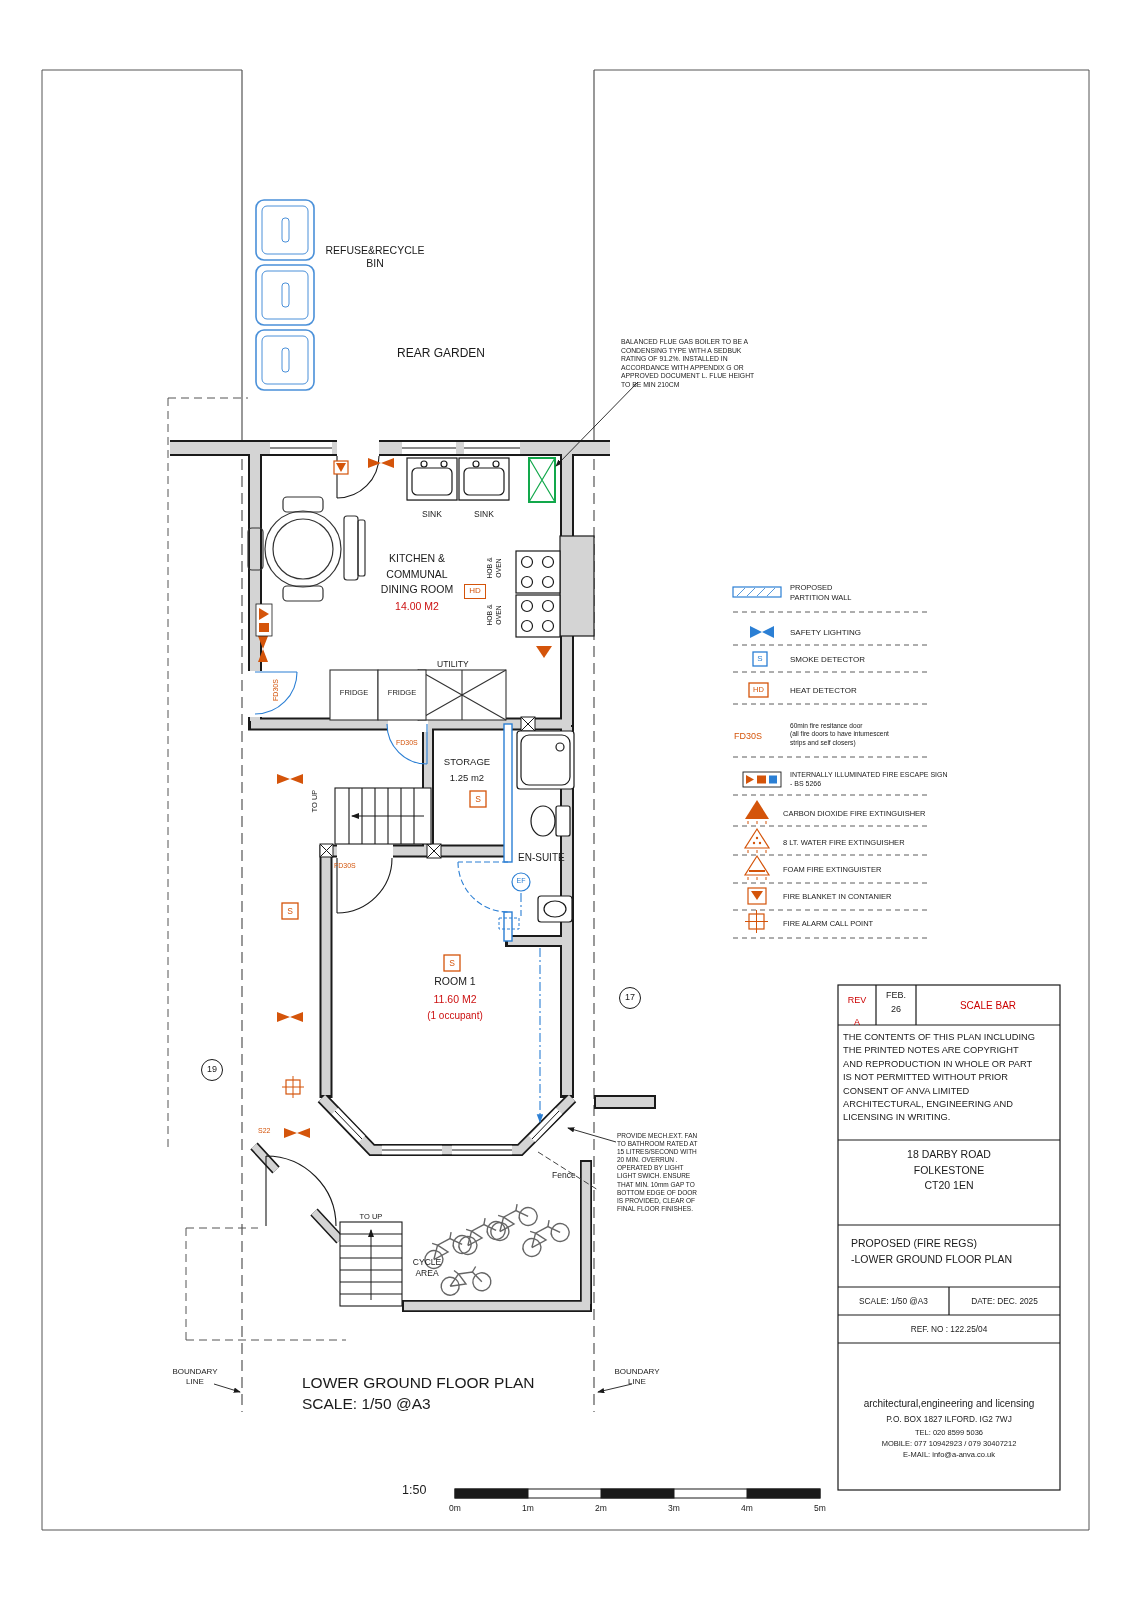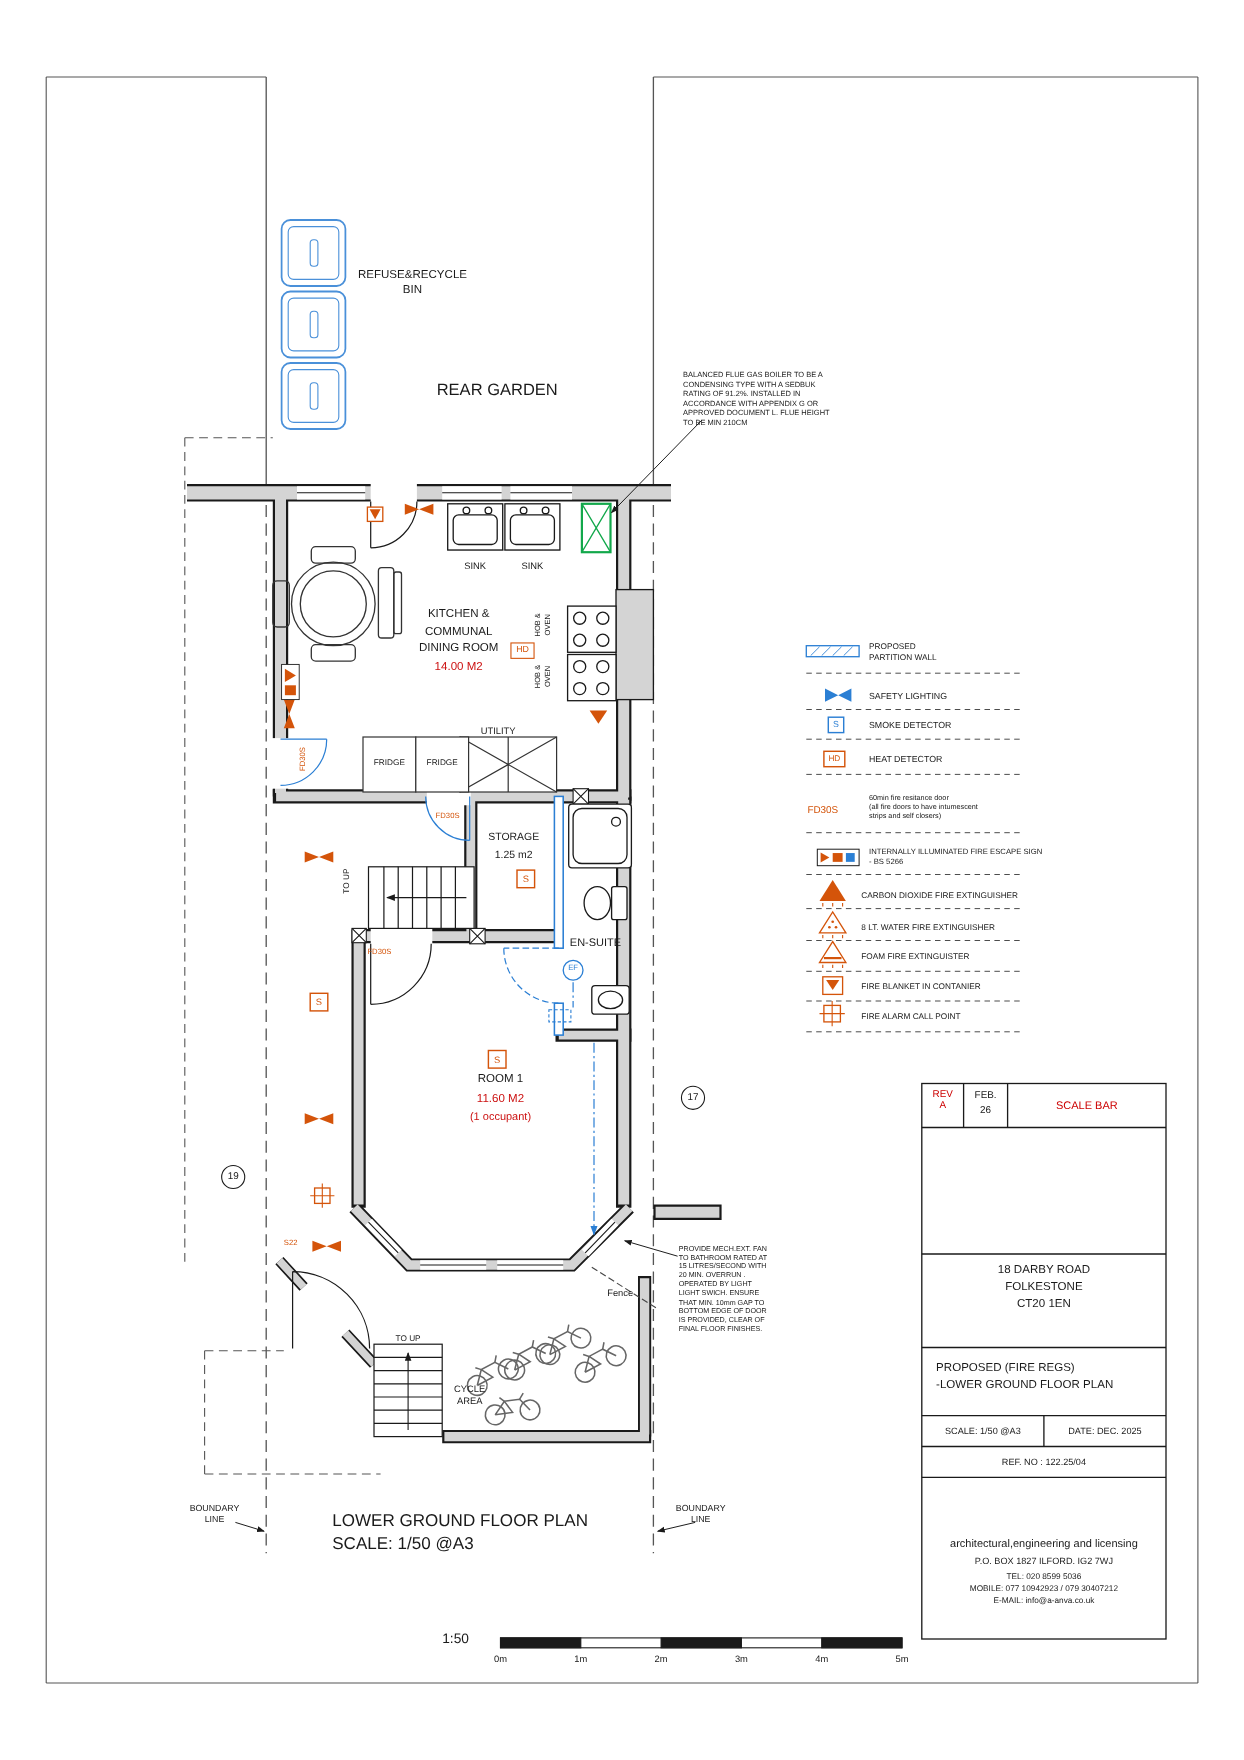--- a/index.html
+++ b/index.html
@@ -308,21 +308,21 @@
   <g stroke="#1a1a1a">
     <rect x="455" y="1489" width="365" height="9" fill="#ffffff" stroke-width="1"></rect>
     <rect x="455" y="1489" width="73" height="9" fill="#1a1a1a"></rect>
     <rect x="601" y="1489" width="73" height="9" fill="#1a1a1a"></rect>
     <rect x="747" y="1489" width="73" height="9" fill="#1a1a1a"></rect>
   </g>
 </svg>
 
 <div class="t c" style="left:320px;top:244px;width:110px;font-size:10.5px">REFUSE&amp;RECYCLE
 BIN</div>
-<div class="t" style="left:397px;top:346px;font-size:15px">REAR GARDEN</div>
+<div class="t" style="left:397px;top:346px;font-size:12px">REAR GARDEN</div>
 <div class="t" style="left:621px;top:338px;width:136px;font-size:6.8px;line-height:8.6px">BALANCED FLUE GAS BOILER TO BE A
 CONDENSING TYPE WITH A SEDBUK
 RATING OF 91.2%. INSTALLED IN
 ACCORDANCE WITH APPENDIX G OR
 APPROVED DOCUMENT L. FLUE HEIGHT
 TO BE MIN 210CM</div>
 <div class="t c" style="left:408px;top:509px;width:48px;font-size:8.5px">SINK</div>
 <div class="t c" style="left:460px;top:509px;width:48px;font-size:8.5px">SINK</div>
 <div class="t c" style="left:358px;top:551px;width:118px;font-size:10.5px;line-height:15.5px">KITCHEN &amp;
 COMMUNAL
@@ -393,25 +393,32 @@
 (all fire doors to have intumescent
 strips and self closers)</div>
 <div class="t" style="left:790px;top:770px;font-size:7px;line-height:9.2px">INTERNALLY ILLUMINATED FIRE ESCAPE SIGN
 - BS 5266</div>
 <div class="t" style="left:783px;top:809px;font-size:7.5px">CARBON DIOXIDE FIRE EXTINGUISHER</div>
 <div class="t" style="left:783px;top:838px;font-size:7.5px">8 LT. WATER FIRE EXTINGUISHER</div>
 <div class="t" style="left:783px;top:865px;font-size:7.5px">FOAM FIRE EXTINGUISTER</div>
 <div class="t" style="left:783px;top:892px;font-size:7.5px">FIRE BLANKET IN CONTANIER</div>
 <div class="t" style="left:783px;top:919px;font-size:7.5px">FIRE ALARM CALL POINT</div>
 
-<div class="t c" style="left:838px;top:989px;width:38px;font-size:9px;line-height:10px;color:#c00">REV
+<div class="t c" style="left:838px;top:989px;width:38px;font-size:9px;line-height:22px;color:#c00">REV
 A</div>
 <div class="t c" style="left:876px;top:989px;width:40px;font-size:9px;line-height:13.5px">FEB.
 26</div>
 <div class="t c" style="left:916px;top:1000px;width:144px;font-size:10px;color:#c00">SCALE BAR</div>
+<div class="t" style="left:843px;top:1031px;width:214px;font-size:9.3px;line-height:13.4px">THE CONTENTS OF THIS PLAN INCLUDING
+THE PRINTED NOTES ARE COPYRIGHT
+AND REPRODUCTION IN WHOLE OR PART
+IS NOT PERMITTED WITHOUT PRIOR
+CONSENT OF ANVA LIMITED
+ARCHITECTURAL, ENGINEERING AND
+LICENSING IN WRITING.</div>
 <div class="t c" style="left:838px;top:1147px;width:222px;font-size:10.5px;line-height:15.5px">18 DARBY ROAD
 FOLKESTONE
 CT20 1EN</div>
 <div class="t" style="left:851px;top:1236px;font-size:10.5px;line-height:15.5px">PROPOSED (FIRE REGS)
 -LOWER GROUND FLOOR PLAN</div>
 <div class="t c" style="left:838px;top:1296px;width:111px;font-size:8.3px">SCALE:  1/50 @A3</div>
 <div class="t c" style="left:949px;top:1296px;width:111px;font-size:8.3px">DATE:  DEC. 2025</div>
 <div class="t c" style="left:838px;top:1324px;width:222px;font-size:8.3px">REF. NO :  122.25/04</div>
 <div class="t c" style="left:838px;top:1398px;width:222px;font-size:10px">architectural,engineering and licensing</div>
 <div class="t c" style="left:838px;top:1414px;width:222px;font-size:8.3px">P.O. BOX 1827 ILFORD. IG2 7WJ</div>

